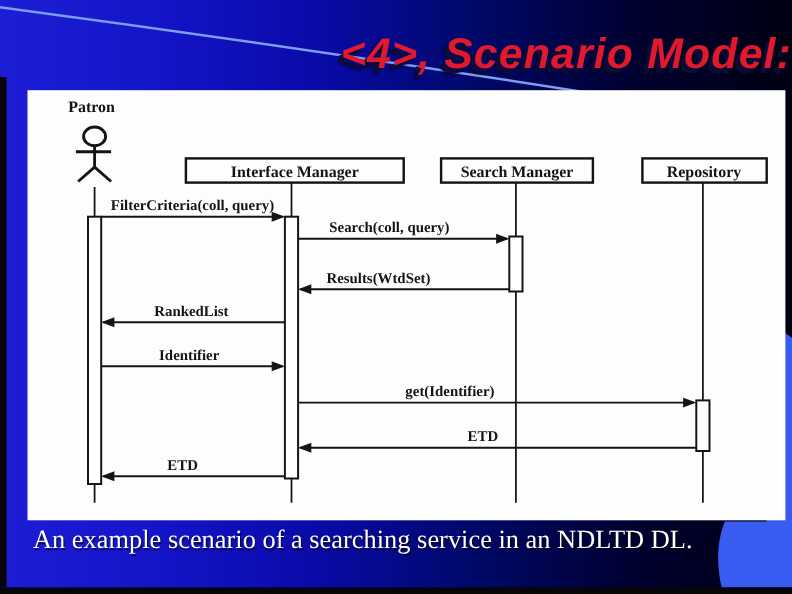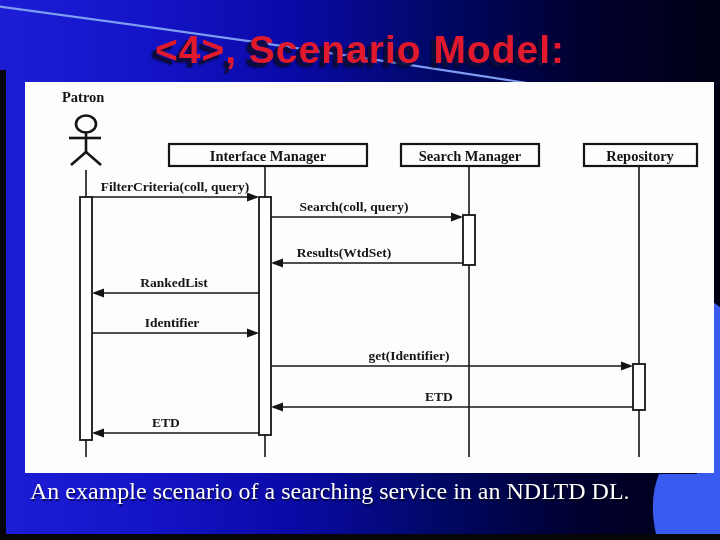--- a/index.html
+++ b/index.html
@@ -9,23 +9,23 @@
     overflow:hidden;
     background:linear-gradient(90deg,#1d1dd6 0%,#1414c8 20%,#0a0aa8 40%,#000868 60%,#000030 80%,#000014 100%);
     font-family:"Liberation Sans",sans-serif;
   }
   .bg-arc{position:absolute;left:0;top:0;width:720px;height:540px;}
   .accent-shape{position:absolute;left:0;top:0;width:720px;height:540px;}
   .edge-strip-left{position:absolute;left:0;top:70px;width:6px;height:464px;background:#060608;}
   .edge-strip-bottom{position:absolute;left:0;top:534px;width:720px;height:6px;background:#060608;}
   .slide-title{
     position:absolute;left:0;top:28px;width:720px;
-    text-align:center;
+    text-align:right;
     font-family:"Liberation Sans",sans-serif;
-    font-size:39px;font-weight:bold;
+    font-size:39px;font-weight:bold;font-style:italic;
     letter-spacing:1px;
     color:#e0192d;
     text-shadow:-4px 4px 0 rgba(12,12,60,0.95), -5px 5px 2px rgba(0,0,10,0.5);
     white-space:nowrap;
   }
   .panel{
     position:absolute;left:25px;top:82px;width:670px;height:391px;
     background:#fdfdfd;
     padding-left:19px;
   }

